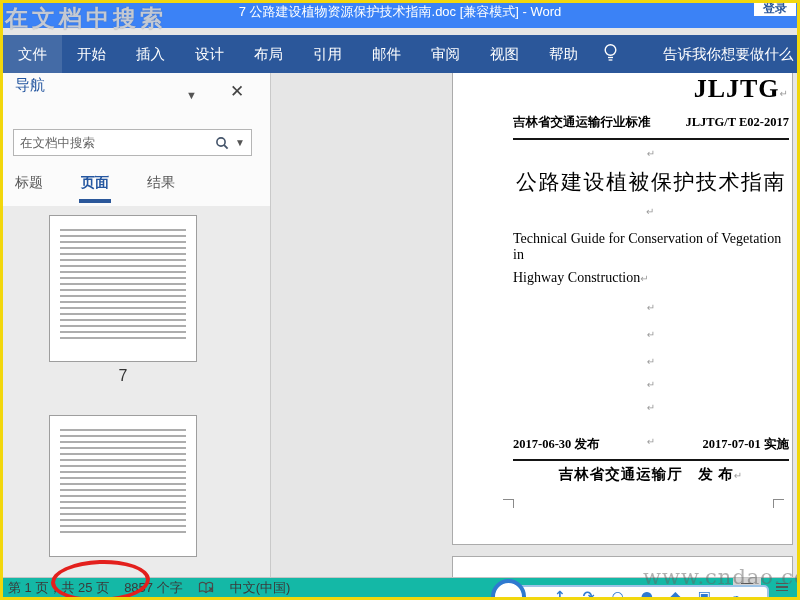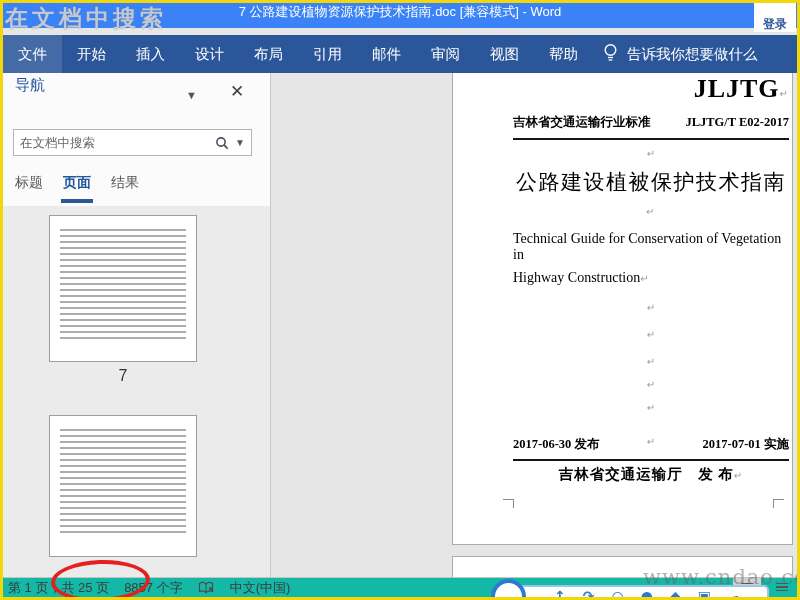--- a/index.html
+++ b/index.html
@@ -8,46 +8,46 @@
     position: relative; overflow: hidden; background:#e6e6e6;
     font-family:"Liberation Sans", sans-serif;
   }
 
   
   .frame { position:absolute; inset:0; border:3px solid #f2d70c; z-index:60; pointer-events:none; }
 
   
   .titlebar { position:absolute; left:0; top:0; width:800px; height:28px; background:#3b82f6; z-index:3; }
   .titlebar .doc-title { position:absolute; left:0; top:3px; width:100%; text-align:center; color:#ffffff; font-size:13px; }
-  .login-btn { position:absolute; right:4px; top:0; height:16px; line-height:16px; background:#ffffff; color:#2b579a; font-size:12px; font-weight:bold; padding:16px 9px; }
+  .login-btn { position:absolute; right:4px; top:0; height:16px; line-height:16px; background:#ffffff; color:#2b579a; font-size:12px; font-weight:bold; padding:0 9px; }
 
   
   .ribbon { position:absolute; left:0; top:35px; width:800px; height:38px; background:#2b579a; display:flex; align-items:center; padding-left:3px; z-index:3; }
   .rtab { color:#fff; font-size:14.5px; padding:0 15px; height:38px; line-height:38px; white-space:nowrap; cursor:default; }
   .rtab.file { background:rgba(255,255,255,.12); }
-  .tellme { display:flex; align-items:center; margin-left:10px; color:#fff; font-size:14.5px; white-space:nowrap; }
+  .tellme { display:flex; align-items:center; margin-left:10px; color:#fff; font-size:14.5px; white-space:nowrap;gap:36px; }
   .bulb { margin-right:9px; display:inline-block; }
 
   
   .wm-tl { position:absolute; left:5px; top:3px; z-index:30; font-family:"DejaVu Serif",serif; font-weight:bold;
            font-size:23px; letter-spacing:4px; color:rgba(225,225,225,.8); text-shadow:0 0 1px rgba(90,90,90,.6); pointer-events:none; }
   
   .wm-br { position:absolute; left:643px; top:565px; z-index:14; font-family:"DejaVu Serif",serif;
            font-size:21px; letter-spacing:1px; color:rgba(100,100,100,.5); pointer-events:none; }
 
   
   .navpane { position:absolute; left:3px; top:66px; width:268px; height:511px; background:#fbfbfb; border-right:1px solid #c9c9c9; z-index:2; }
   .nav-title { position:absolute; left:12px; top:10px; font-size:15px; color:#2456a0; }
   .nav-caret { position:absolute; left:183px; top:23px; font-size:11px; color:#555; cursor:pointer; }
   .nav-close { position:absolute; left:227px; top:15px; font-size:17px; color:#444; cursor:pointer; }
   .searchbox { position:absolute; left:10px; top:63px; width:239px; height:27px; background:#fff; border:1px solid #b5b5b5; display:flex; align-items:center; }
   .searchbox input { flex:1; border:none; outline:none; font-size:12.5px; padding-left:6px; color:#444; background:transparent; font-family:inherit; }
   .searchbox input::placeholder { color:#666; opacity:1; }
   .search-caret { font-size:10px; color:#555; margin:0 6px 0 4px; cursor:pointer; }
-  .navtabs { position:absolute; left:12px; top:108px; display:flex; gap:20px; font-size:14px; color:#555; }
+  .navtabs { position:absolute; left:12px; top:108px; display:flex; gap:38px; font-size:14px; color:#555; }
   .navtab { cursor:pointer; padding-bottom:6px; position:relative; }
   .navtab.active { color:#2456a0; font-weight:bold; }
   .navtab.active::after { content:""; position:absolute; left:-2px; right:-2px; bottom:-5px; height:4px; background:#2b579a; }
   .thumbarea { position:absolute; left:0; top:140px; width:267px; height:371px; background:#ebebeb; overflow:hidden; }
   .thumb { position:absolute; left:46px; width:148px; background:#fff; border:1px solid #9e9e9e; cursor:pointer; }
   .thumb .tcontent { position:absolute; left:10px; right:10px; top:13px; bottom:22px;
     background:repeating-linear-gradient(180deg,#adadad 0 1.6px, transparent 1.6px 6px); }
   .thumb1 { top:9px; height:147px; }
   .thumb2 { top:209px; height:142px; }
   .thumb-label { position:absolute; left:46px; top:161px; width:148px; text-align:center; font-size:16px; color:#333; }

